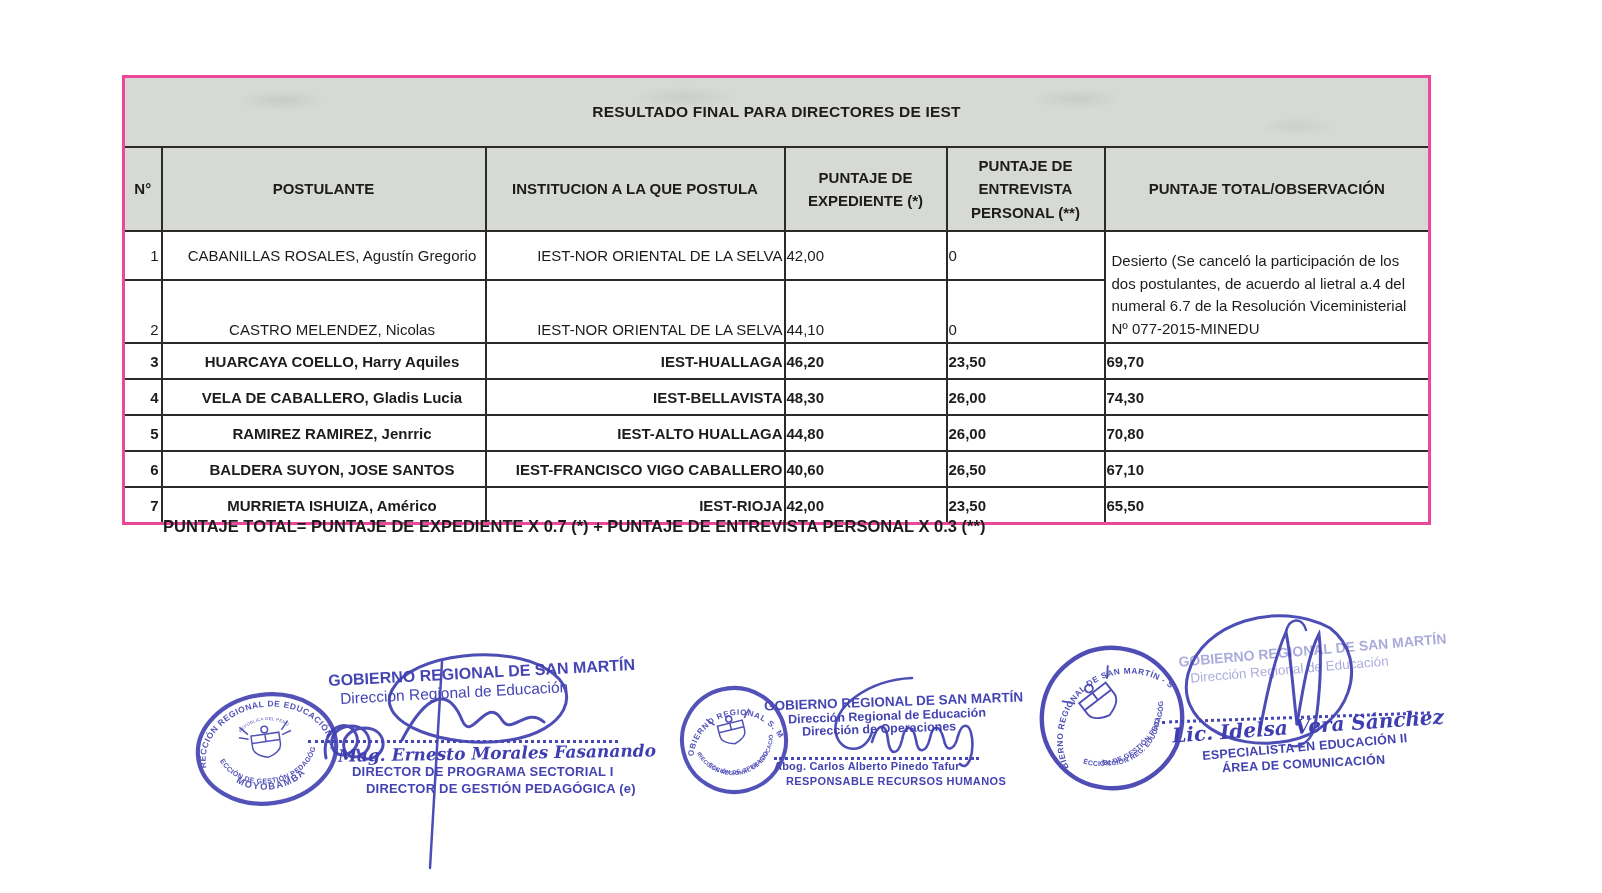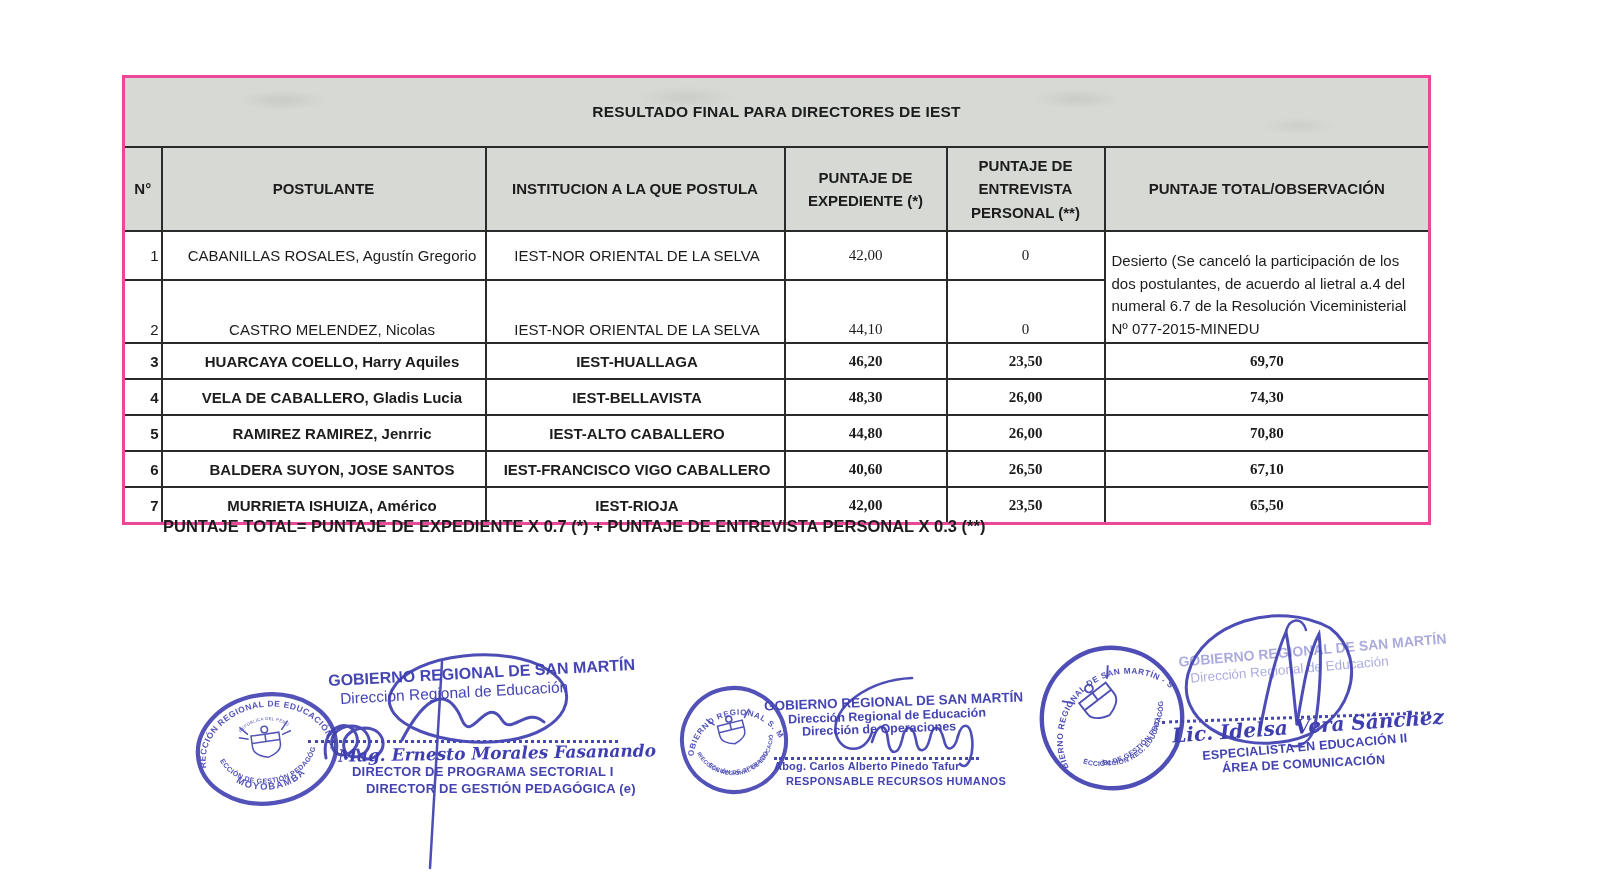--- a/index.html
+++ b/index.html
@@ -26,22 +26,22 @@
       radial-gradient(ellipse 60px 14px at 90% 70%, #cdd0ca, transparent 65%);
   }
   tr.header-row th{
     height:82px; background:#d7d9d4; font-weight:bold; font-size:15px;
     text-align:center; vertical-align:middle; padding:0 8px; line-height:1.55;
   }
   tr.body-row{font-size:15px;}
   tr.body-row td{vertical-align:middle; background:#fff;}
   td.cell-num{text-align:right; padding-right:2px;}
   td.cell-name{text-align:center; padding-left:18px;}
-  td.cell-inst{text-align:center; padding-left:5px;}
-  td.cell-val{text-align:center;font-family:Liberation Serif, serif;}
+  td.cell-inst{text-align:right; padding-left:5px;}
+  td.cell-val{}
   tr.r1 td{height:42px;}
   tr.r2 td{height:53px; vertical-align:bottom; padding-bottom:4px;}
   tr.small td{height:32px;}
   tr.bold-row td{font-weight:bold;}
   td.cell-obs{
     vertical-align:top; text-align:left; font-weight:normal;
     padding:18px 4px 2px 6px; font-size:15px; line-height:1.5;
     white-space:pre-line;
   }
   
@@ -120,21 +120,21 @@
       <td class="cell-num">4</td>
       <td class="cell-name">VELA DE CABALLERO, Gladis Lucia</td>
       <td class="cell-inst">IEST-BELLAVISTA</td>
       <td class="cell-val">48,30</td>
       <td class="cell-val">26,00</td>
       <td class="cell-val">74,30</td>
     </tr>
     <tr class="body-row small bold-row">
       <td class="cell-num">5</td>
       <td class="cell-name">RAMIREZ RAMIREZ, Jenrric</td>
-      <td class="cell-inst">IEST-ALTO CABALLERO</td>
+      <td class="cell-inst">IEST-ALTO HUALLAGA</td>
       <td class="cell-val">44,80</td>
       <td class="cell-val">26,00</td>
       <td class="cell-val">70,80</td>
     </tr>
     <tr class="body-row small bold-row">
       <td class="cell-num">6</td>
       <td class="cell-name">BALDERA SUYON, JOSE SANTOS</td>
       <td class="cell-inst">IEST-FRANCISCO VIGO CABALLERO</td>
       <td class="cell-val">40,60</td>
       <td class="cell-val">26,50</td>

